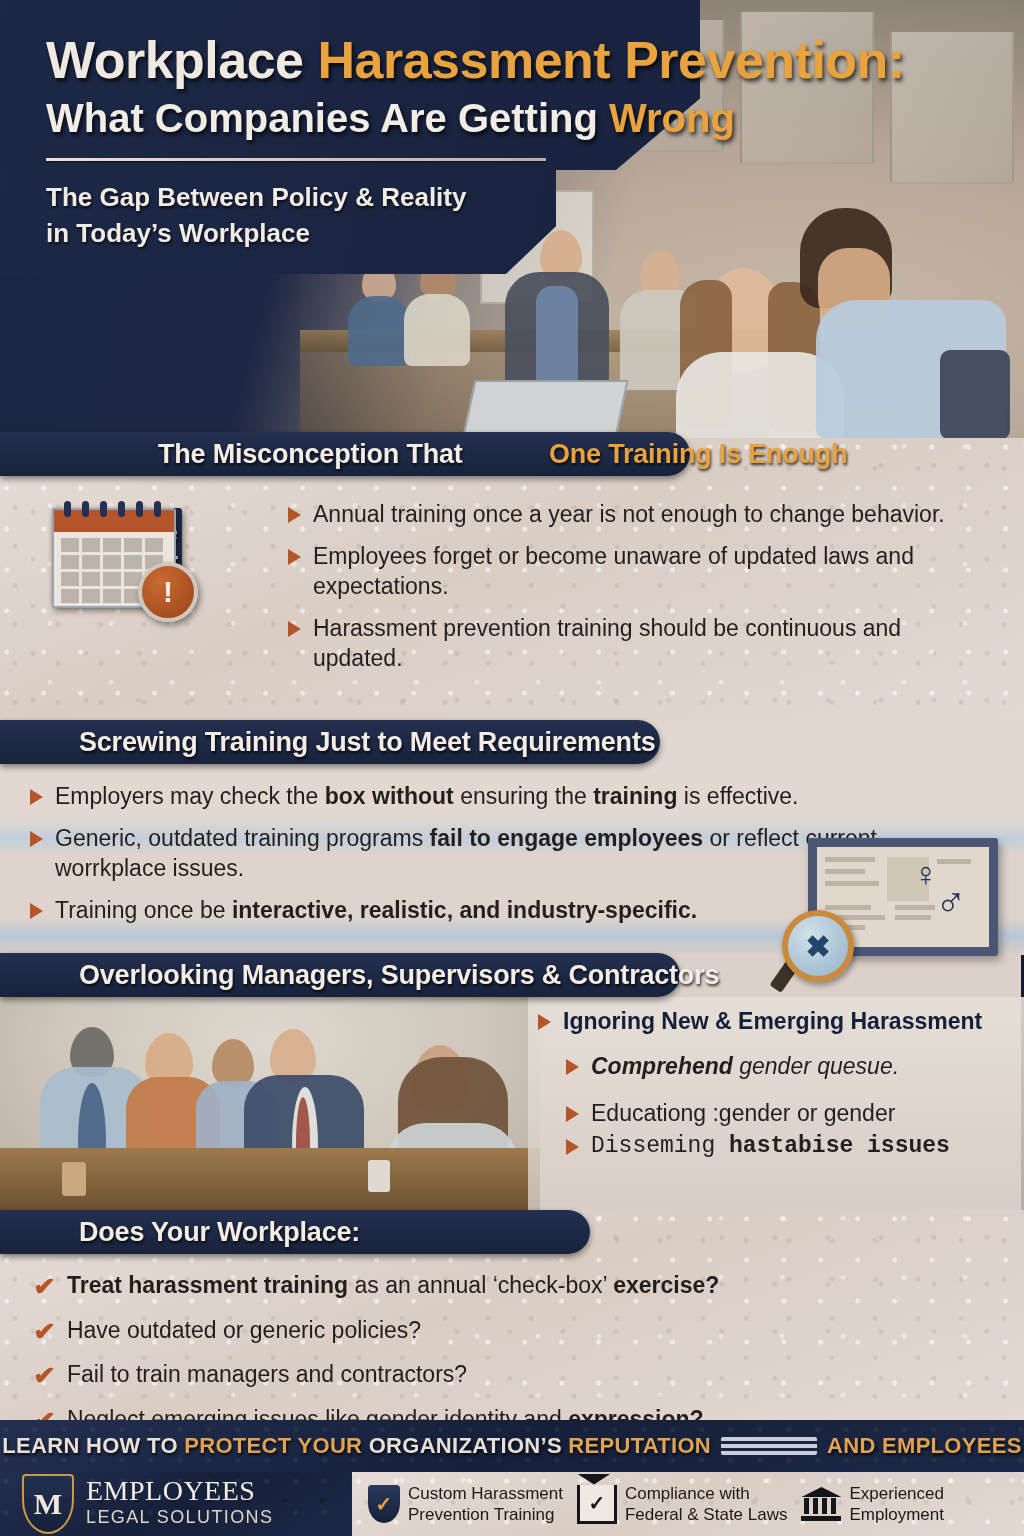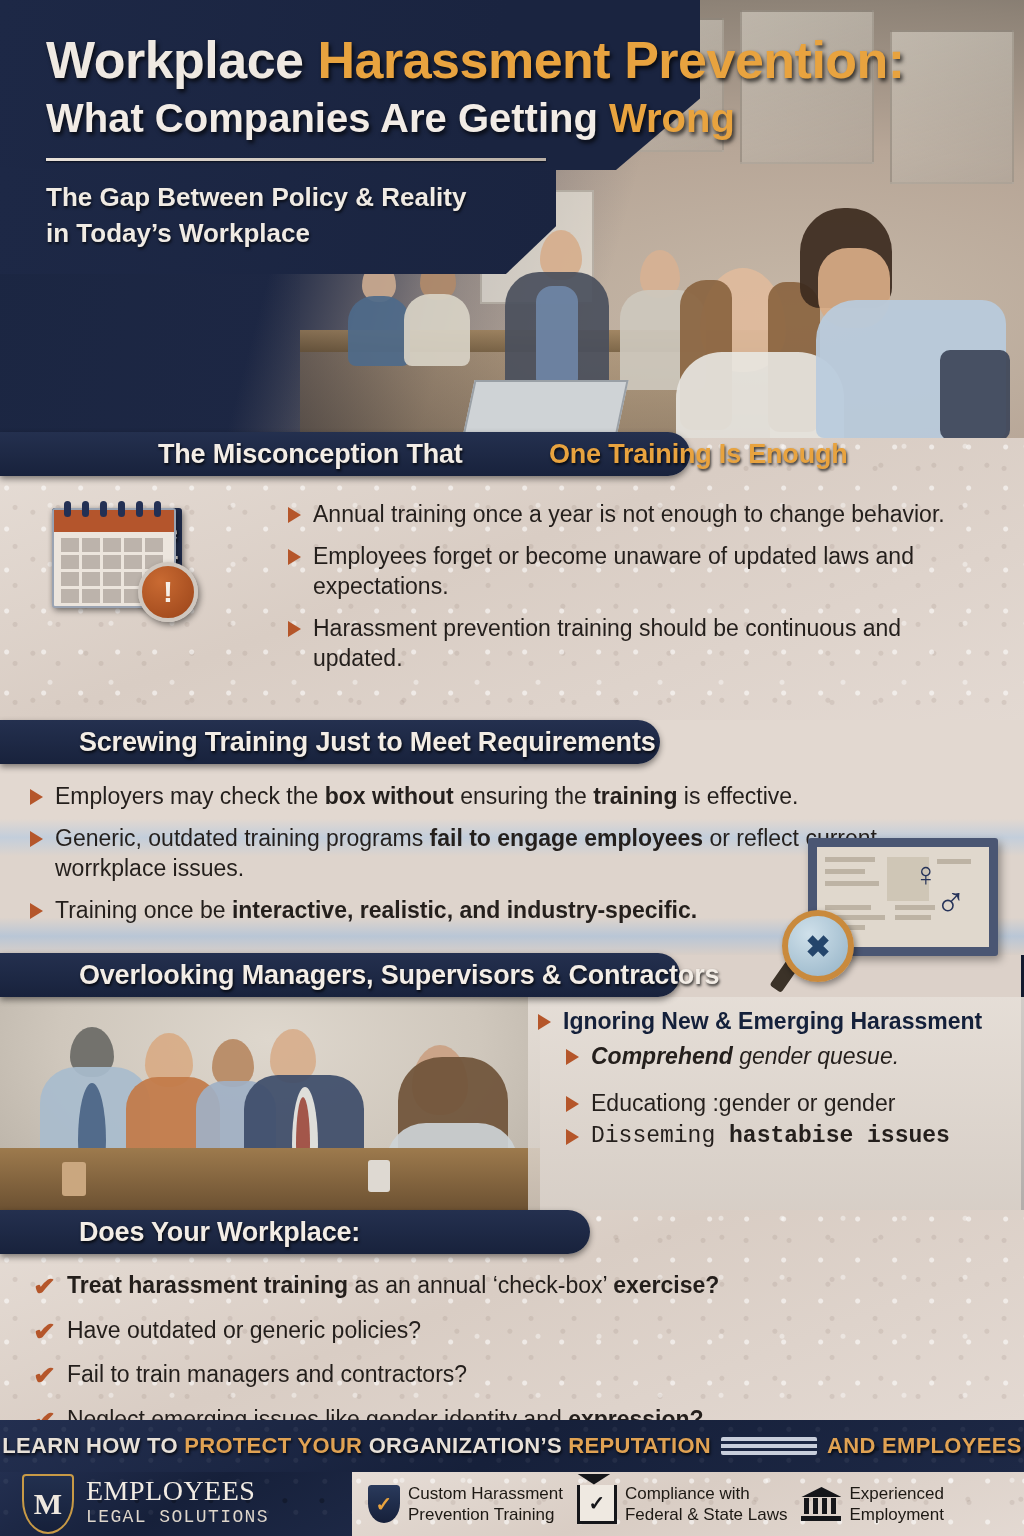--- a/index.html
+++ b/index.html
@@ -156,21 +156,21 @@
   
   .footer{position:absolute;left:0;top:1472px;width:1024px;height:64px;display:flex;}
   .foot-logo{position:relative;width:352px;height:64px;display:flex;align-items:center;gap:12px;
     padding-left:22px;box-sizing:border-box;}
   .shield{position:relative;width:48px;height:56px;flex:0 0 auto;
     background:linear-gradient(180deg,#22304f,#16203a);
     border:2px solid #c89a46;border-radius:4px 4px 26px 26px/4px 4px 34px 34px;
     display:flex;align-items:center;justify-content:center;}
   .shield i{font-style:normal;font-family:"Liberation Serif",serif;font-size:30px;color:#efe8df;font-weight:700;}
   .logo-txt1{font-family:"Liberation Serif",serif;font-size:28px;color:#f2ece4;letter-spacing:.5px;line-height:1;}
-  .logo-txt2{font-family:Liberation Mono, monospace;font-size:18px;color:#ded6cb;letter-spacing:1.4px;line-height:1.4;}
+  .logo-txt2{font-family:Liberation Sans, sans-serif;font-size:18px;color:#ded6cb;letter-spacing:1.4px;line-height:1.4;}
   .foot-badges{position:relative;flex:1;display:flex;align-items:center;gap:14px;padding-left:16px;box-sizing:border-box;}
   .badge{display:flex;align-items:center;gap:8px;}
   .badge-txt{font-size:17px;color:#1d1914;line-height:1.25;white-space:nowrap;}
   .bi-shield{width:32px;height:38px;background:linear-gradient(180deg,#2a3a5c,#16203a);
     border-radius:4px 4px 18px 18px/4px 4px 22px 22px;display:flex;align-items:center;justify-content:center;
     color:#e8a33f;font-size:20px;font-weight:700;}
   .bi-clip{width:34px;height:36px;border:3px solid #15161a;border-top:none;background:#efe9e1;
     display:flex;align-items:center;justify-content:center;color:#15161a;font-size:20px;font-weight:700;position:relative;}
   .bi-clip:before{content:"";position:absolute;top:-11px;left:-3px;width:34px;height:11px;background:#15161a;
     clip-path:polygon(0 0,100% 0,50% 100%);}
@@ -357,21 +357,21 @@
       <div class="fig" style="left:398px;top:60px;width:110px;height:150px;background:#6f5338;border-radius:44px 44px 10px 10px;"></div>
       <div class="fig" style="left:386px;top:126px;width:132px;height:90px;background:#cdd3d6;border-radius:40px 40px 0 0;"></div>
       <div class="meet-table"></div>
       <div style="position:absolute;left:62px;bottom:14px;width:24px;height:34px;background:#caa77f;border-radius:3px;"></div>
       <div style="position:absolute;left:368px;bottom:18px;width:22px;height:32px;background:#ded9d2;border-radius:3px;"></div>
     </div>
 
     <div class="sec3right paper" style="top:42px;"></div>
 
     <div class="blist" style="left:538px;top:52px;width:480px;z-index:6;">
-      <div class="bitem" style="margin-bottom:6px;">
+      <div class="bitem" style="margin-bottom:16px;">
         <div class="arrow"></div>
         <div class="btxt" style="font-weight:700;color:#14203a;font-size:23px;">Ignoring New &amp; Emerging Harassment</div>
       </div>
       <div class="bitem" style="margin-left:28px;margin-bottom:17px;font-style:italic;">
         <div class="arrow"></div>
         <div class="btxt" id="s3b1"><b>Comprehend</b><span> gender quesue.</span></div>
       </div>
       <div class="bitem" style="margin-left:28px;margin-bottom:4px;">
         <div class="arrow"></div>
         <div class="btxt">Educationg :gender or gender</div>

